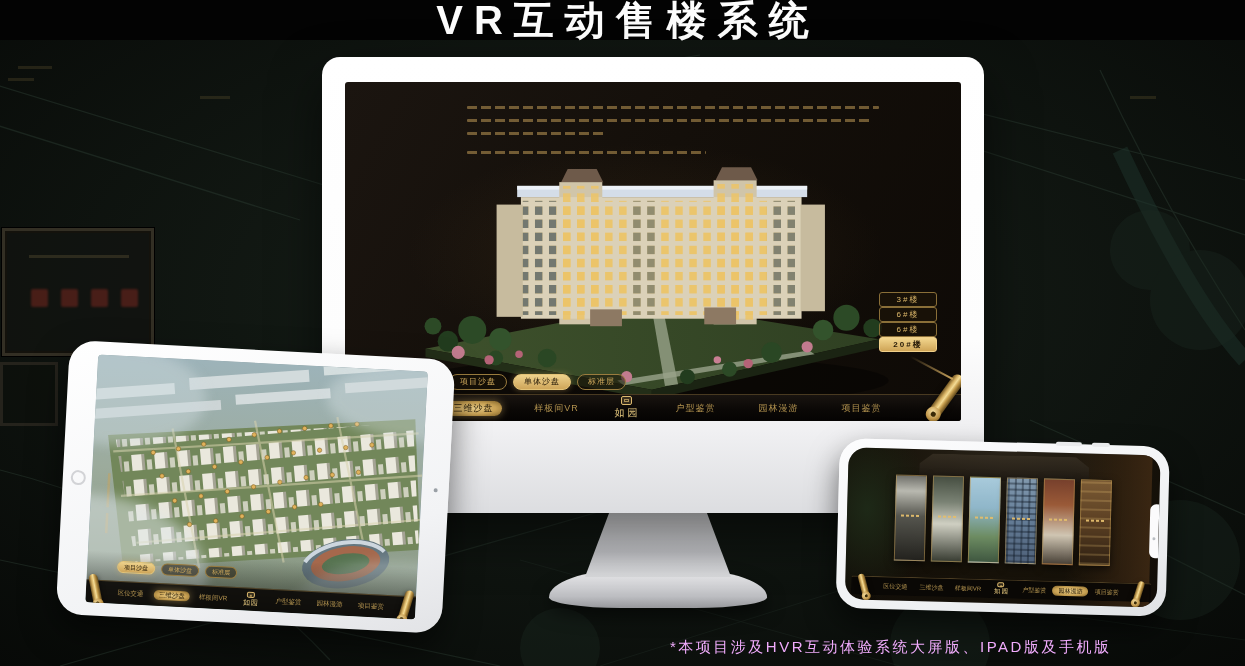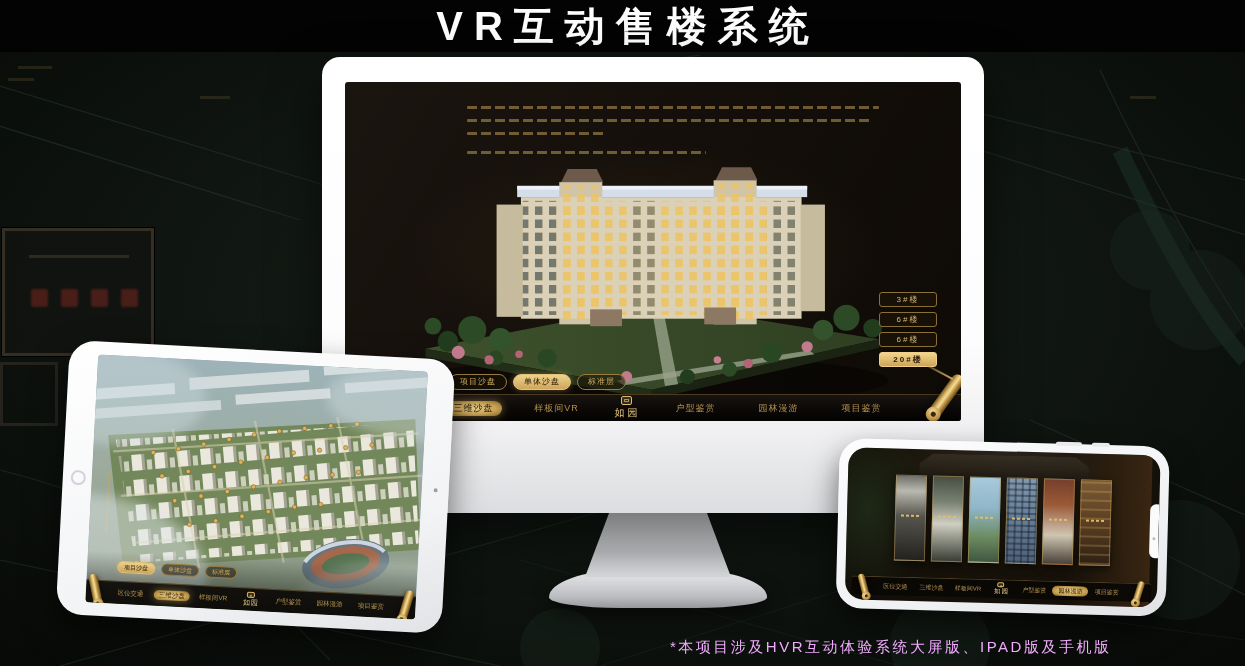--- a/index.html
+++ b/index.html
@@ -13,21 +13,21 @@
   .plaque{position:absolute;left:2px;top:228px;width:152px;height:128px;z-index:1;
           border:3px solid #332f24;background:rgba(18,20,16,.72);
           box-shadow:inset 0 0 0 2px #14120c,0 0 0 1px #000;}
   .plaque .glyph{position:absolute;top:58px;width:17px;height:18px;background:rgba(150,45,35,.42);
           filter:blur(1px);border-radius:2px;}
   .plaque .dash{position:absolute;top:24px;left:24px;width:100px;height:3px;background:rgba(150,130,80,.22);}
   .plaque2{position:absolute;left:0;top:362px;width:58px;height:64px;border:3px solid #2c2820;
           opacity:.8;z-index:1;background:rgba(14,16,12,.6);}
 
   
-  .title-bar{position:absolute;left:0;top:0;width:1245px;height:52px;background:#030303;z-index:4;
+  .title-bar{position:absolute;left:0;top:0;width:1245px;height:40px;background:#030303;z-index:4;
              display:flex;align-items:center;justify-content:center;}
   .title-bar h1{margin:0;font-size:40px;font-weight:700;color:#fdfdfd;letter-spacing:11px;text-indent:11px;}
 
   
   .monitor{position:absolute;left:0;top:0;z-index:10;}
   .monitor-stand{position:absolute;left:585px;top:511px;width:146px;height:66px;
       clip-path:polygon(17% 0,83% 0,100% 100%,0 100%);
       background:linear-gradient(180deg,#e4e5e7,#c2c3c7 62%,#d9dadc);}
   .monitor-base{position:absolute;left:549px;top:570px;width:218px;height:38px;
       border-radius:50% 50% 46% 46% / 100% 100% 40% 40%;
@@ -48,21 +48,21 @@
       font-size:16px;letter-spacing:5px;height:112px;}
   .tb .vline{position:absolute;left:48px;top:56px;width:1px;height:92px;
       background:linear-gradient(180deg,rgba(217,184,115,.8),rgba(217,184,115,0));}
 
   .desc{position:absolute;left:122px;top:24px;width:412px;z-index:3;}
   .dl{height:3px;margin-bottom:10px;border-radius:1px;
       background:repeating-linear-gradient(90deg,rgba(206,166,92,.5) 0 10px,transparent 10px 14px);}
 
   .bsvg{position:absolute;left:40px;top:44px;z-index:2;}
 
-  .floorbtns{position:absolute;right:24px;top:210px;display:flex;flex-direction:column;gap:5px;width:58px;z-index:4;}
+  .floorbtns{position:absolute;right:24px;top:210px;display:flex;flex-direction:column;width:58px;z-index:4;}
   .fbtn{font-size:8px;letter-spacing:2px;text-align:center;color:#ddb86a;border:1px solid #8a6f38;
       background:rgba(28,20,9,.72);border-radius:3px;padding:3px 0 2px;line-height:1;cursor:pointer;}
   .fbtn.active{background:linear-gradient(180deg,#f2d68e,#cfa557);color:#241806;border-color:#f0d08a;font-weight:bold;}
 
   .subtabs{position:absolute;display:flex;gap:6px;z-index:4;}
   .m-subtabs{left:104px;top:292px;}
   .pill{font-size:8px;letter-spacing:1px;color:#cfa95c;border:1px solid #9a7c3e;background:rgba(30,22,10,.55);
       border-radius:9px;padding:3px 10px;line-height:1;cursor:pointer;white-space:nowrap;}
   .pill.active{background:linear-gradient(180deg,#eed28c,#cfa65a);color:#241806;border-color:#e3c377;
       box-shadow:0 0 6px rgba(220,180,100,.4);}

